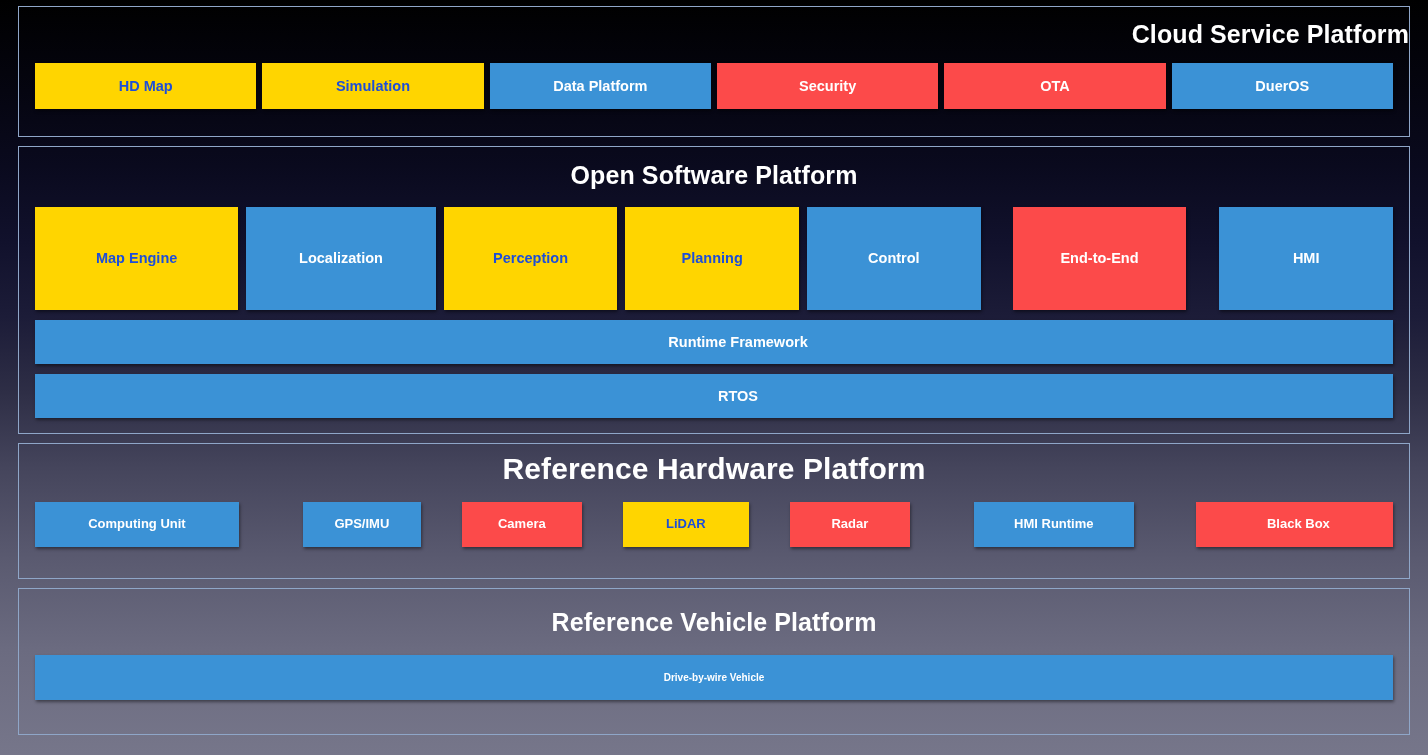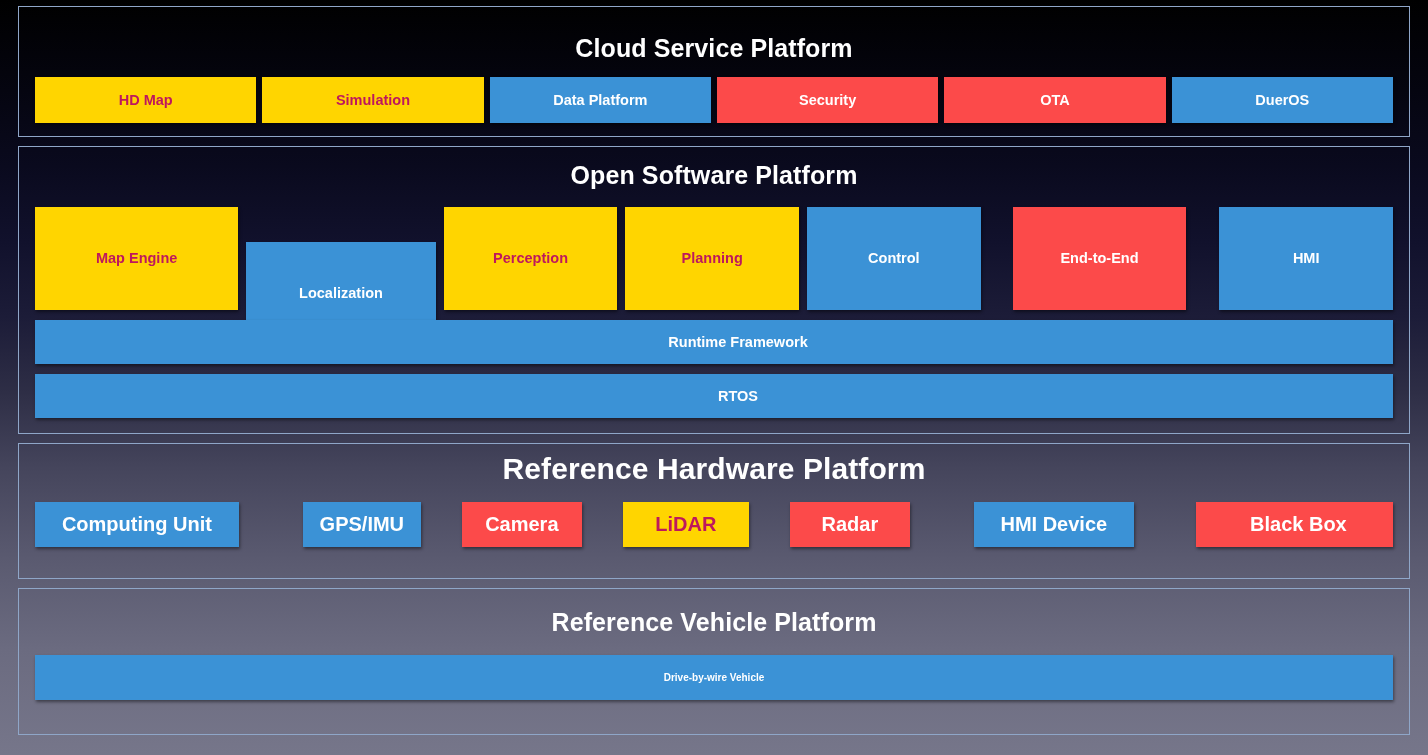--- a/index.html
+++ b/index.html
@@ -54,27 +54,27 @@
 
   .box {
     display: flex;
     align-items: center;
     justify-content: center;
     text-align: center;
     font-weight: bold;
     line-height: 1.15;
     box-shadow: 1px 2px 3px rgba(0,0,0,0.45);
   }
-  .box.yellow { background: #FFD500; color: #be185d; }
+  .box.yellow { background: #FFD500; color: #1d4ed8; }
   .box.blue   { background: #3B92D6; color: #ffffff; }
   .box.red    { background: #FC4A4A; color: #ffffff; }
 
   
   #layer-cloud { height: 131px; }
-  #layer-cloud .layer-title { font-size: 25px; margin-top: 27px; }
+  #layer-cloud .layer-title { font-size: 25px; margin-top: 13px; text-align: right; }
   #cloud-row {
     display: flex;
     gap: 6px;
     margin: 14px 16px 0 16px;
   }
   #cloud-row .box {
     flex: 1 1 0;
     height: 46px;
     font-size: 14.5px;
   }
@@ -85,21 +85,21 @@
   #sw-modules {
     display: flex;
     margin: 17px 16px 0 16px;
     height: 103px;
   }
   #sw-modules .box {
     height: 103px;
     font-size: 14.5px;
   }
   #sw-modules .box.m0 { width: 206px; }
-  #sw-modules .box.m1 { width: 192px; margin-left: 8px; margin-top: 35px; }
+  #sw-modules .box.m1 { width: 192px; margin-left: 8px; }
   #sw-modules .box.m2 { width: 176px; margin-left: 8px; }
   #sw-modules .box.m3 { width: 176px; margin-left: 8px; }
   #sw-modules .box.m4 { width: 176px; margin-left: 8px; }
   #sw-modules .box.m5 { width: 176px; margin-left: 32px; }
   #sw-modules .box.m6 { width: 176px; margin-left: 33px; text-align: right; }
 
   #sw-bars { margin: 10px 16px 0 16px; }
   #sw-bars .box {
     width: 100%;
     height: 44px;
@@ -110,21 +110,21 @@
 
   
   #layer-hardware { height: 136px; margin-top: 9px; }
   #layer-hardware .layer-title { font-size: 30px; margin-top: 8px; }
   #hw-row {
     display: flex;
     align-items: center;
     margin: 16px 16px 0 16px;
     height: 45px;
   }
-  #hw-row .box { height: 45px; font-size: 20px; }
+  #hw-row .box { height: 45px; font-size: 13px; }
   #hw-row .hw0 { width: 237px; }
   #hw-row .sensors { display: flex; margin-left: 64px; gap: 39px; }
   #hw-row .sensors .box + .box { margin-left: 2px; }
   #hw-row .s0 { width: 118px; }
   #hw-row .s1 { width: 120px; }
   #hw-row .s2 { width: 126px; }
   #hw-row .s3 { width: 120px; }
   #hw-row .hw2 { width: 186px; margin-left: 64px; }
   #hw-row .hw3 { width: 228px; margin-left: 62px; padding-left: 8px; }
 
@@ -177,21 +177,21 @@
   <section class="layer" id="layer-hardware">
     <div class="layer-title">Reference Hardware Platform</div>
     <div id="hw-row">
       <div class="box blue hw0">Computing Unit</div>
       <div class="sensors">
         <div class="box blue   s0">GPS/IMU</div>
         <div class="box red    s1">Camera</div>
         <div class="box yellow s2">LiDAR</div>
         <div class="box red    s3">Radar</div>
       </div>
-      <div class="box blue hw2">HMI Device</div>
+      <div class="box blue hw2">HMI Runtime</div>
       <div class="box red  hw3">Black Box</div>
     </div>
   </section>
 
   <section class="layer" id="layer-vehicle">
     <div class="layer-title">Reference Vehicle Platform</div>
     <div id="veh-row">
       <div class="box blue">Drive-by-wire Vehicle</div>
     </div>
   </section>

